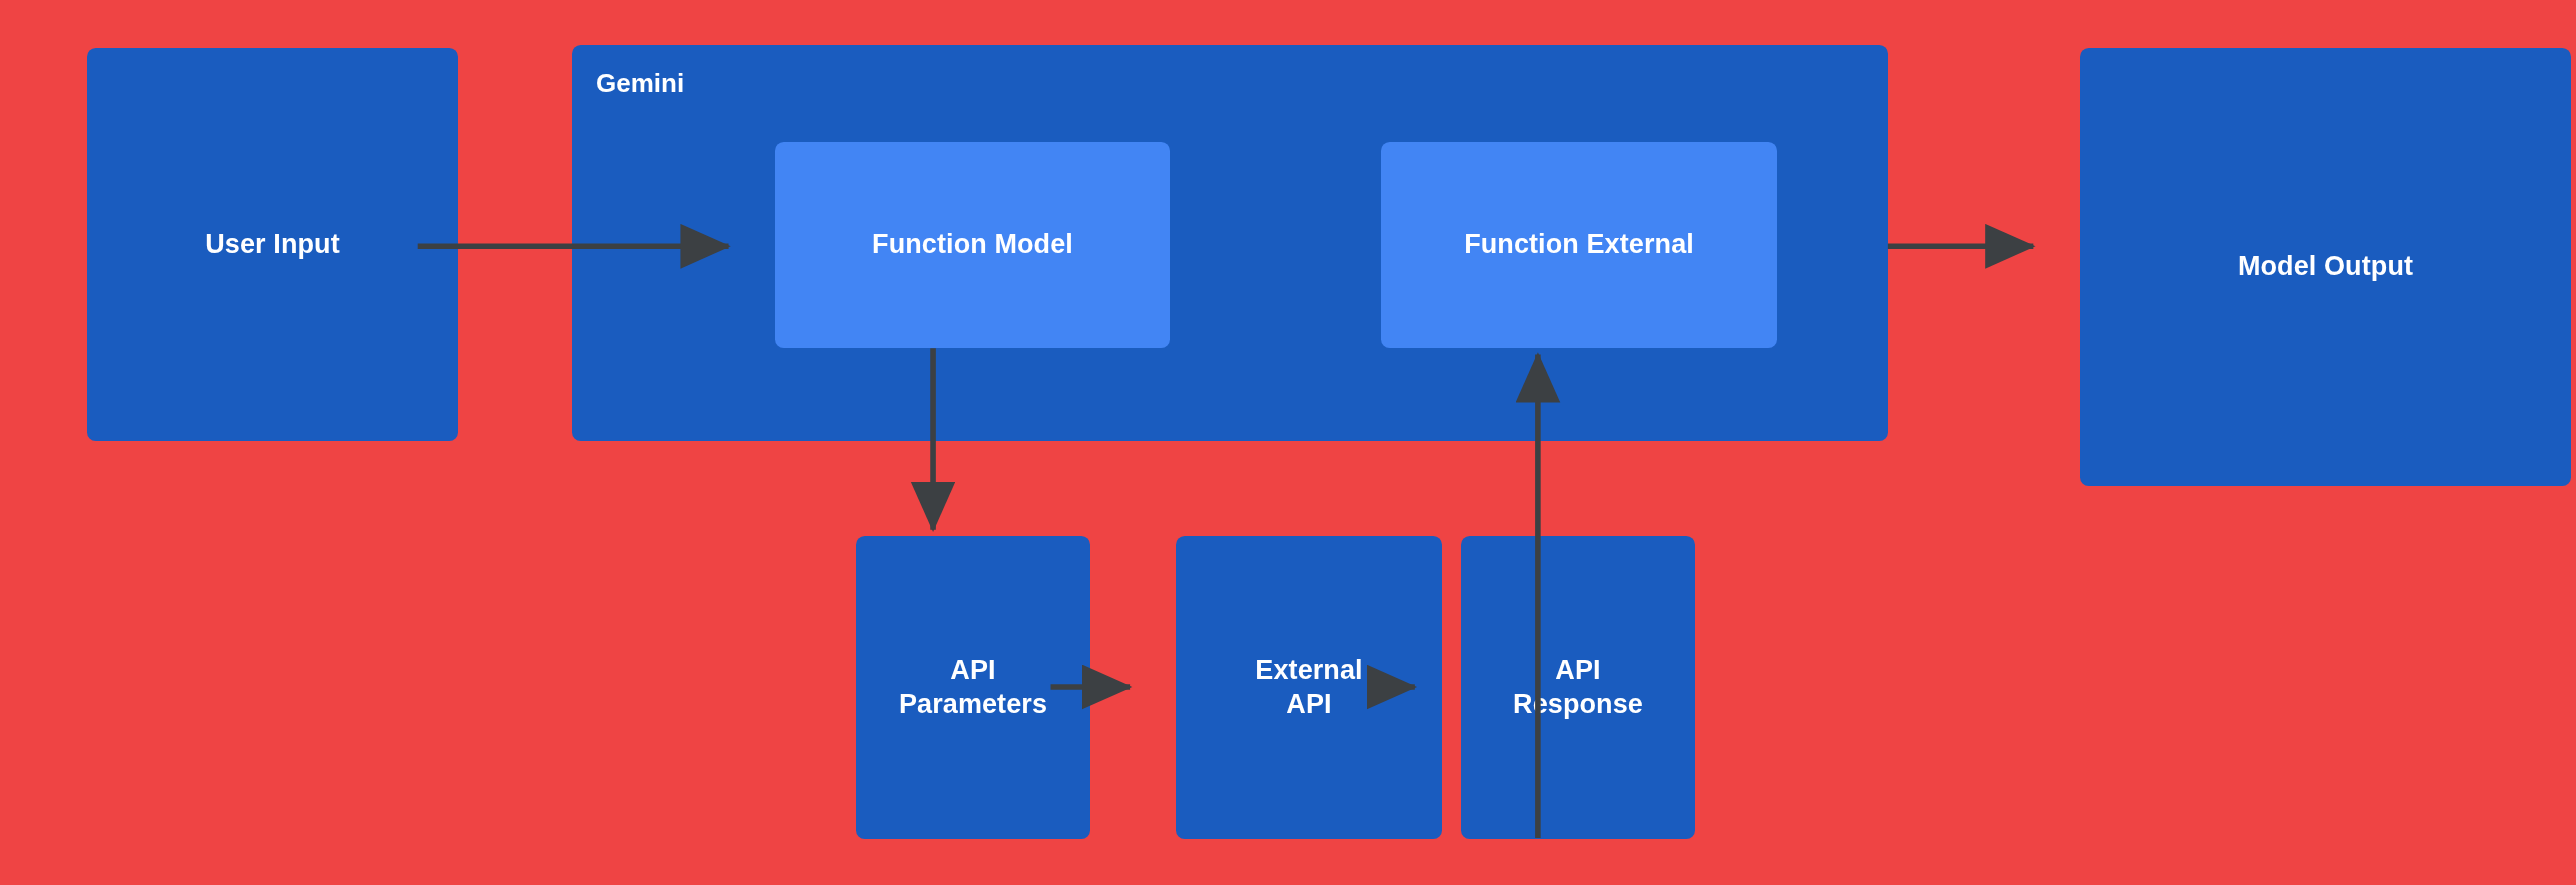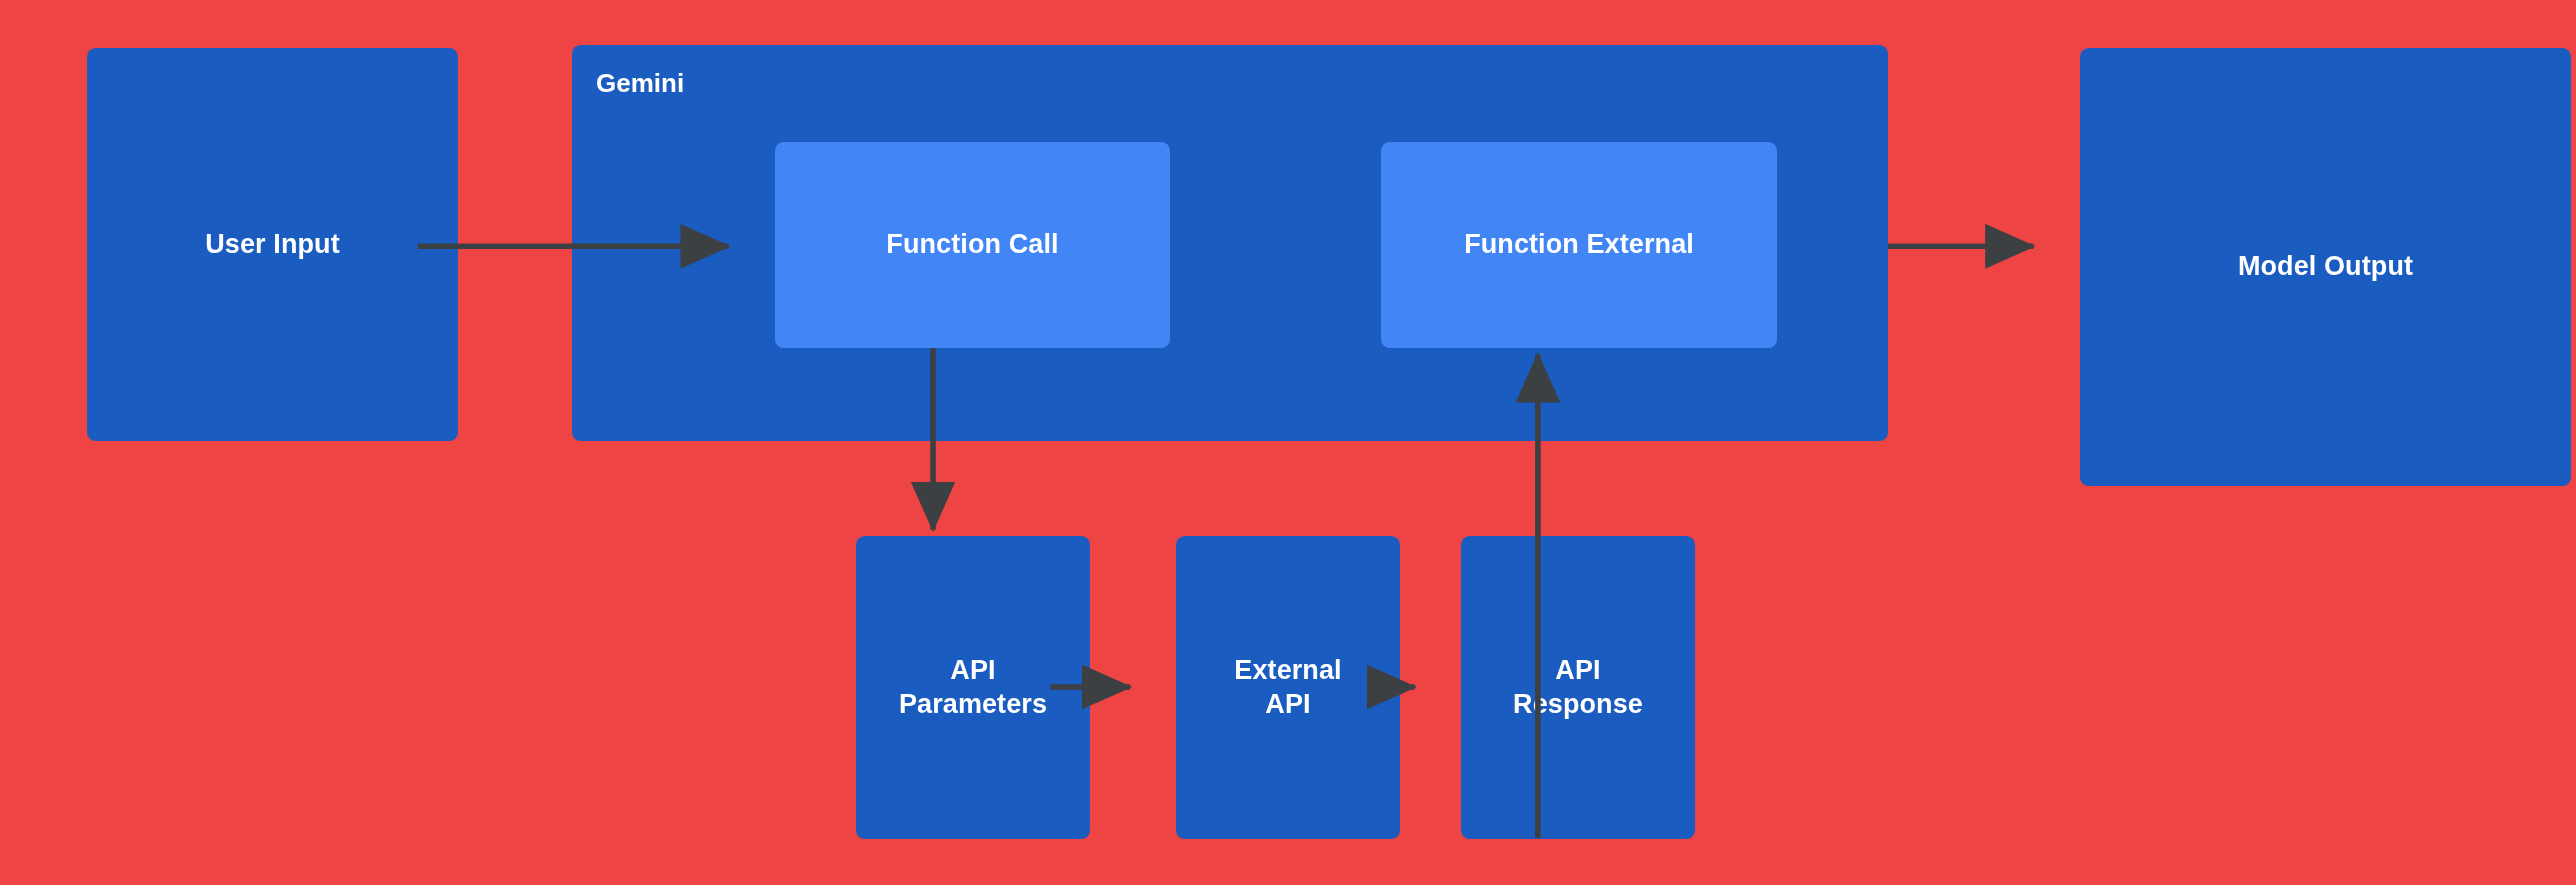--- a/index.html
+++ b/index.html
@@ -71,34 +71,34 @@
   }
 
   
   #node-user-input      { left: 47px;   top: 48px;   width: 371px;  height: 393px; font-size: 27px; }
   #group-gemini         { left: 572px;  top: 45px;   width: 1316px; height: 396px; }
   #label-gemini         { left: 596px;  top: 68px;  font-size: 26px; }
   #node-function-call   { left: 735px; top: 142px;  width: 395px;  height: 206px; font-size: 27px; }
   #node-function-response{ left: 1341px;top: 142px;  width: 396px;  height: 206px; font-size: 27px; }
   #node-model-output    { left: 2040px; top: 48px;   width: 491px;  height: 438px; font-size: 27px; }
   #node-api-parameters  { left: 816px; top: 536px;  width: 234px;  height: 303px; font-size: 27px; }
-  #node-external-api    { left: 1136px; top: 536px;  width: 224px;  height: 303px; font-size: 27px; }
+  #node-external-api    { left: 1136px; top: 536px;  width: 266px;  height: 303px; font-size: 27px; }
   #node-api-response    { left: 1421px; top: 536px;  width: 234px;  height: 303px; font-size: 27px; }
 </style>
 </head>
 <body>
 
 <div id="stage">
 
   <div class="group" id="group-gemini"></div>
   <div class="group-label" id="label-gemini">Gemini</div>
 
   <div class="node node-dark" id="node-user-input">User Input</div>
 
-  <div class="node node-light" id="node-function-call">Function Call</div>
+  <div class="node node-light" id="node-function-call">Function Model</div>
 
   <div class="node node-light" id="node-function-response">Function External</div>
 
   <div class="node node-dark" id="node-model-output">Model Output</div>
 
   <div class="node node-dark" id="node-api-parameters">API
 Parameters</div>
 
   <div class="node node-dark" id="node-external-api">External
 API</div>

